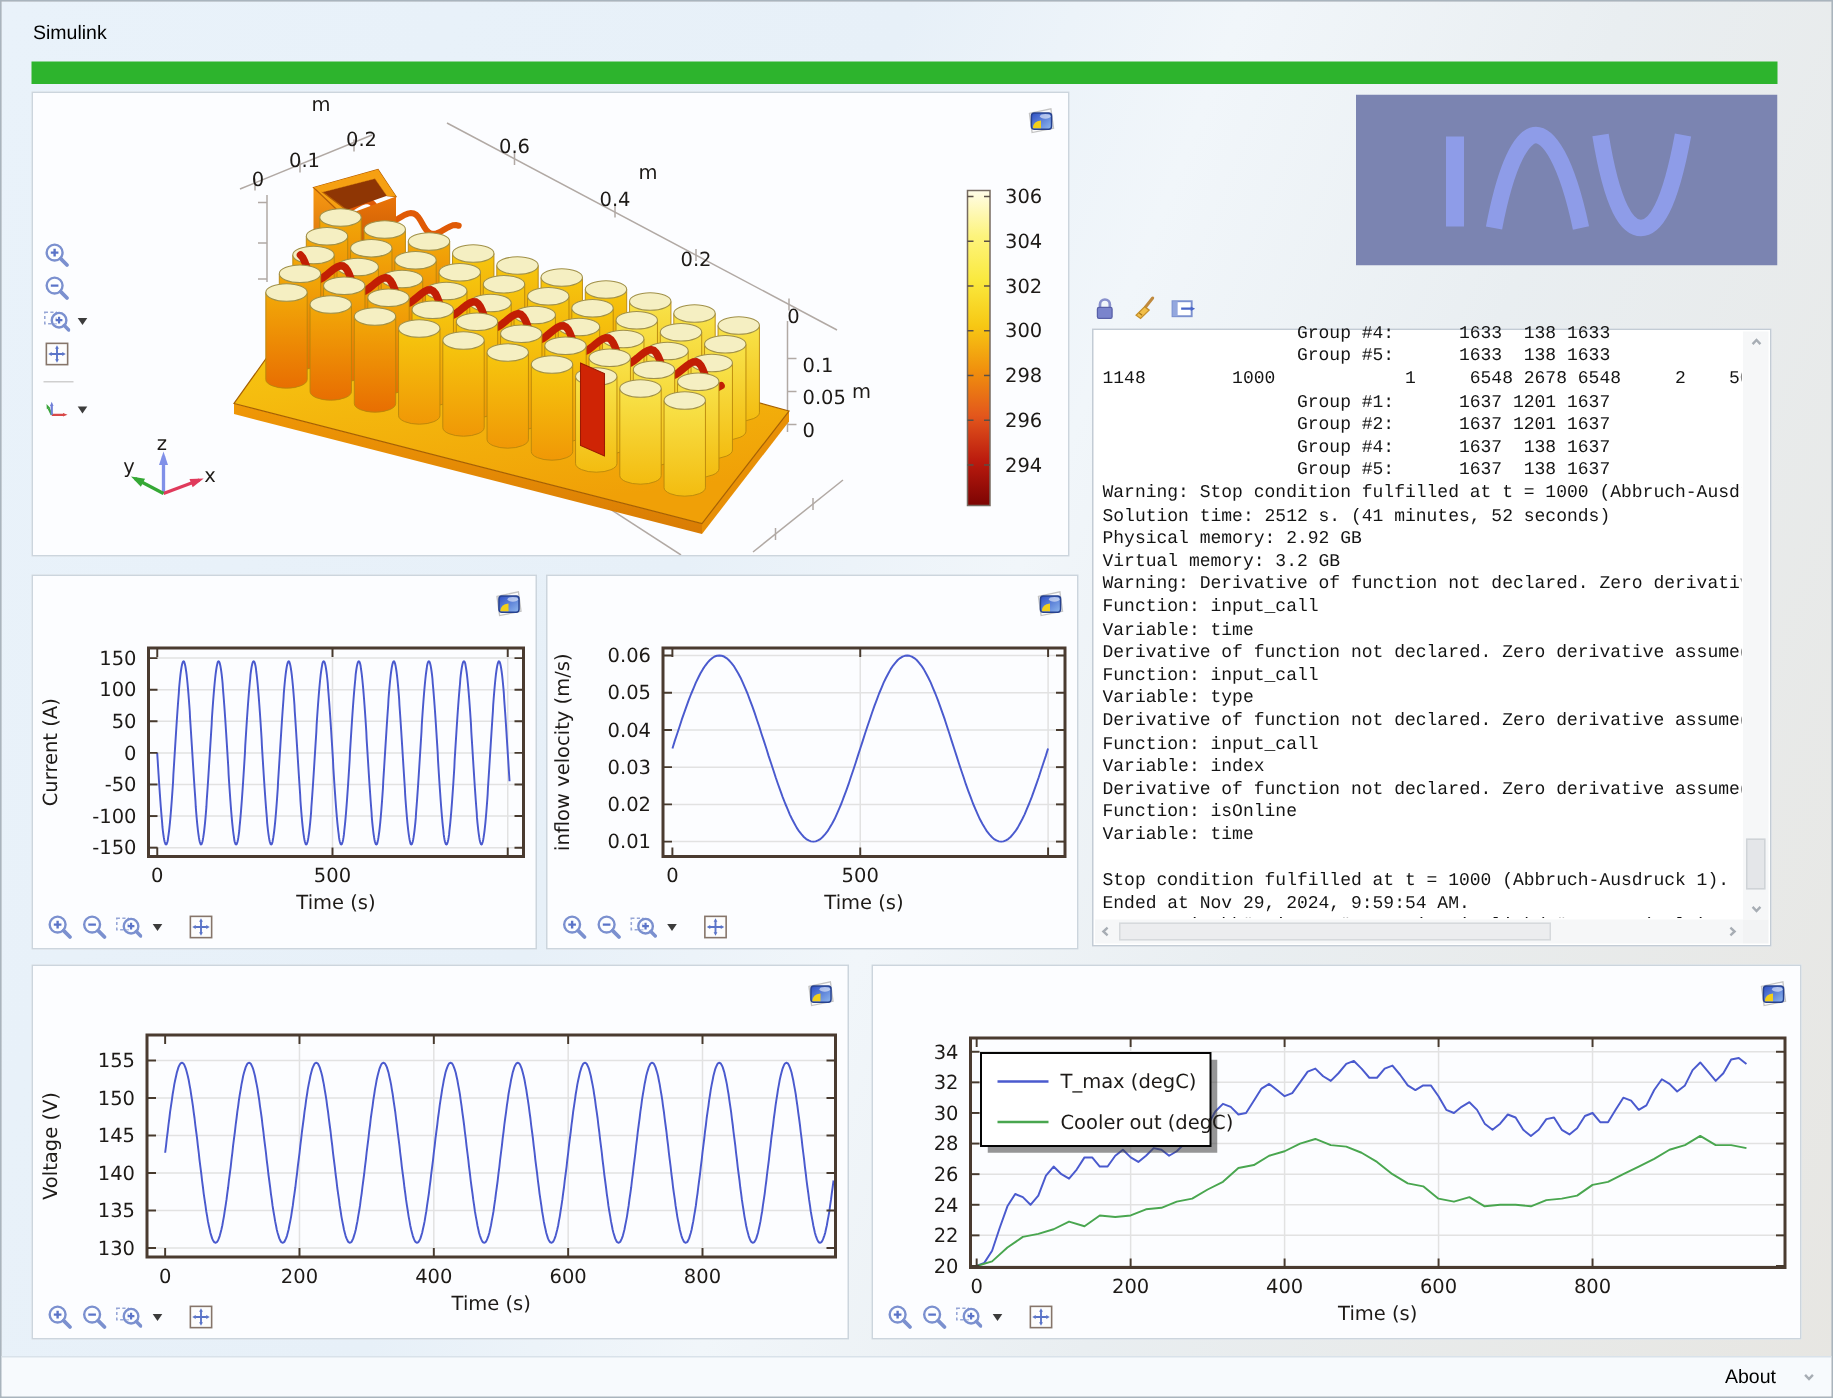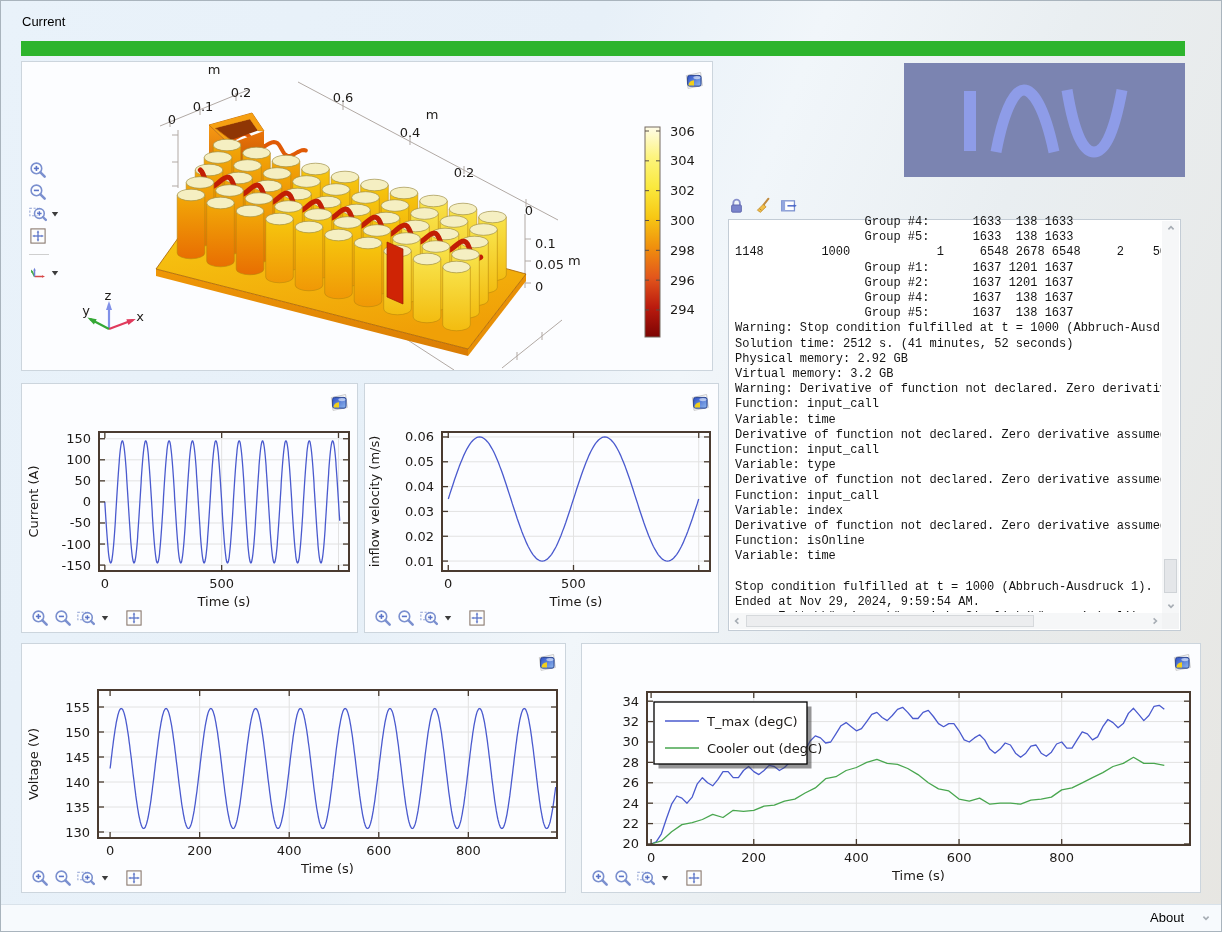--- a/index.html
+++ b/index.html
@@ -121,21 +121,21 @@
         <polyline points="6.4,2.4 3.6,5 6.4,7.6" fill="none" stroke="#a7adb4" stroke-width="1.6"></polyline>
       </symbol>
     <symbol id="ic-chevron-right" viewBox="0 0 10 10">
         <polyline points="3.6,2.4 6.4,5 3.6,7.6" fill="none" stroke="#a7adb4" stroke-width="1.6"></polyline>
       </symbol>
   </defs>
 </svg>
 
 <div class="window">
 
-  <span class="compute-label">Current</span>
+  <span class="compute-label">Simulink</span>
   <div class="progress">
       <div class="fill" id="progress-fill" style="width: 100%;"></div>
     </div>
 
   <div class="panel" id="panel-3d">
     <svg id="scene3d" class="chart-svg" width="690" height="308">
         <defs>
           <linearGradient id="gA" x1="0" y1="0" x2="0" y2="1">
             <stop offset="0" stop-color="#f2a908"></stop>
             <stop offset="1" stop-color="#e86e02"></stop>

